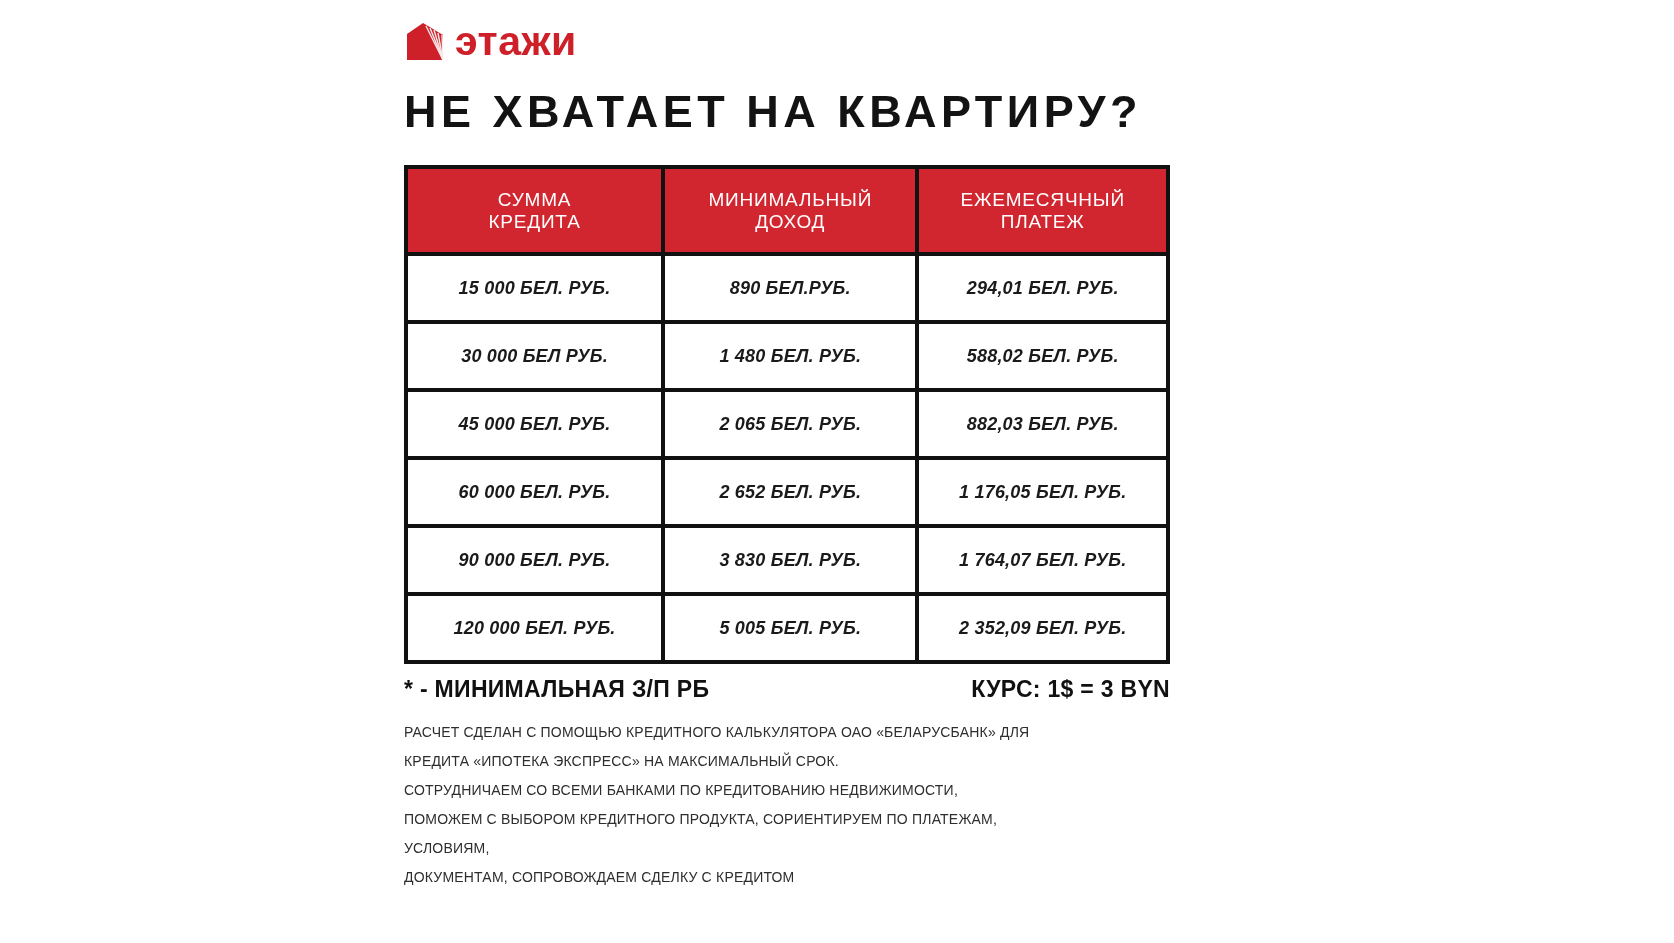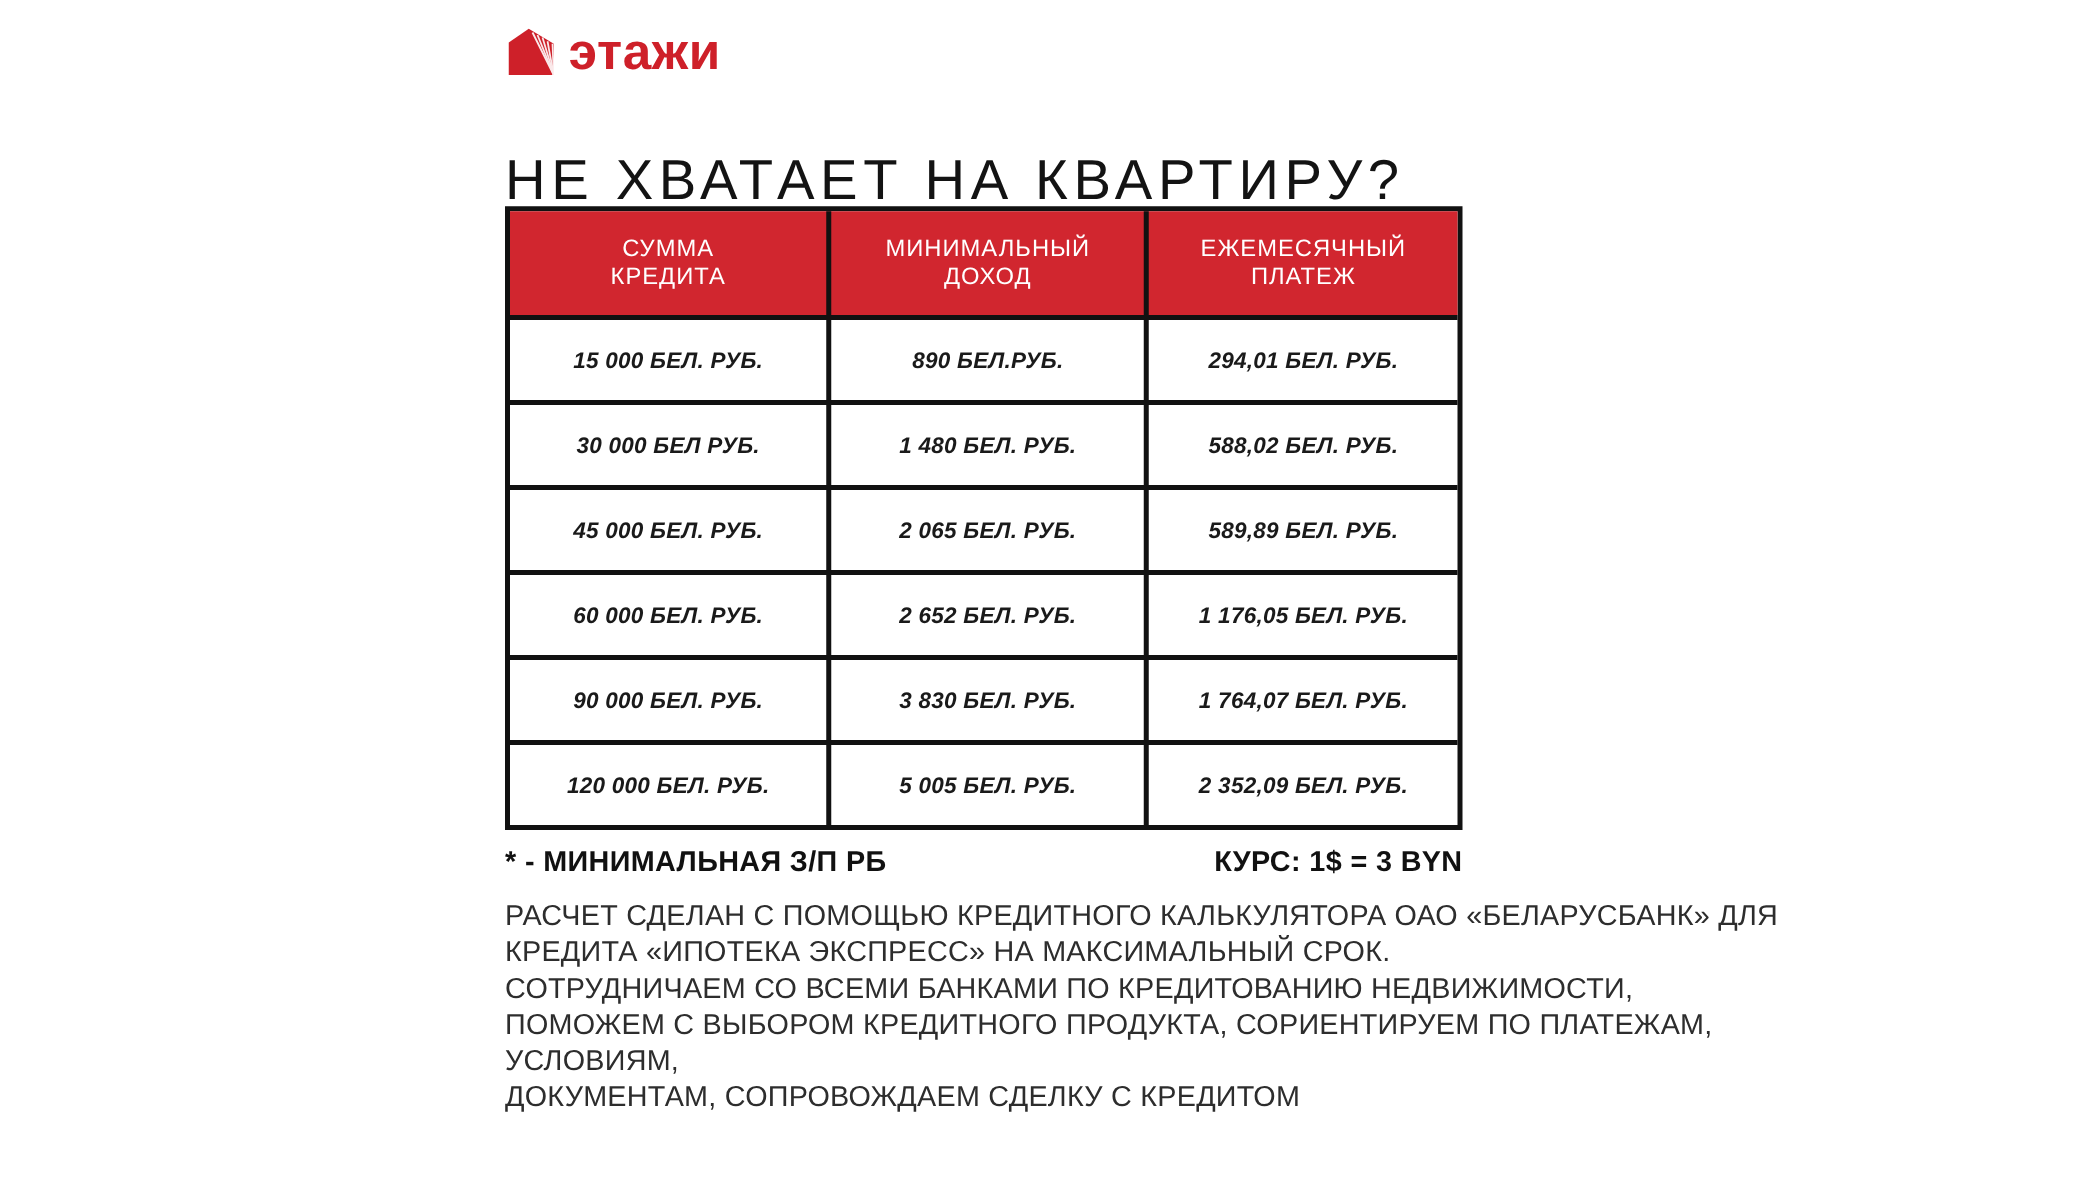--- a/index.html
+++ b/index.html
@@ -9,42 +9,42 @@
   .canvas { position: relative; width: 1674px; height: 934px; background: #ffffff; }
   .content { position: absolute; left: 404px; top: 0; width: 766px; }
 
   
   .logo { position: absolute; top: 20px; left: 0; display: flex; align-items: center; gap: 9px; }
   .logo-icon { width: 42px; height: 42px; display: block; }
   .logo-text { font-size: 41px; font-weight: 700; letter-spacing: 0.5px; line-height: 42px; }
 
   
   .title { position: absolute; top: 86px; left: 0; width: 766px; font-size: 45px;
-           font-weight: 400; letter-spacing: 4.5px; color: #131313; white-space: nowrap; margin-top: 32px; }
+           font-weight: 700; letter-spacing: 4.5px; color: #131313; white-space: nowrap; }
 
   
   .credit-table { position: absolute; top: 165px; left: 0; width: 766px;
                   border: 4px solid #111111; background: #ffffff; }
   .t-row { display: grid; grid-template-columns: 1fr 1.005fr 0.99fr; }
   .t-row + .t-row { border-top: 4px solid #111111; }
   .t-head .t-cell { height: 83px; color: #ffffff; font-size: 19px; font-weight: 400;
                     letter-spacing: 0.8px; white-space: pre-line; text-align: center; }
   .t-body-row .t-cell { height: 64px; font-size: 18px; font-weight: 700; color: #1a1a1a;
                         letter-spacing: 0.2px; font-style: italic; }
   .t-cell { display: flex; align-items: center; justify-content: center; }
   .t-cell + .t-cell { border-left: 4px solid #111111; }
 
   
   .footnote-row { position: absolute; top: 676px; left: 0; width: 766px;
                   display: flex; justify-content: space-between; align-items: baseline;
                   font-size: 23px; font-weight: 700; color: #111111; letter-spacing: 0.3px; gap: 12px; }
 
   
   .disclaimer { position: absolute; top: 718px; left: 0; width: 790px;
-                font-size: 23px; line-height: 29px; color: #2d2d2d; letter-spacing: 0.2px; }
+                font-size: 14px; line-height: 29px; color: #2d2d2d; letter-spacing: 0.2px; }
   .disclaimer .line { white-space: nowrap; }
 </style>
 </head>
 <body>
 
 <div class="canvas">
   <div class="content">
 
     <div class="logo">
       <svg class="logo-icon" viewBox="0 0 42 42">
@@ -78,21 +78,21 @@
         <div class="t-cell">294,01 БЕЛ. РУБ.</div>
       </div>
       <div class="t-row t-body-row">
         <div class="t-cell">30 000 БЕЛ РУБ.</div>
         <div class="t-cell">1 480 БЕЛ. РУБ.</div>
         <div class="t-cell">588,02 БЕЛ. РУБ.</div>
       </div>
       <div class="t-row t-body-row">
         <div class="t-cell">45 000 БЕЛ. РУБ.</div>
         <div class="t-cell">2 065 БЕЛ. РУБ.</div>
-        <div class="t-cell">589,89 БЕЛ. РУБ.</div>
+        <div class="t-cell">882,03 БЕЛ. РУБ.</div>
       </div>
       <div class="t-row t-body-row">
         <div class="t-cell">60 000 БЕЛ. РУБ.</div>
         <div class="t-cell">2 652 БЕЛ. РУБ.</div>
         <div class="t-cell">1 176,05 БЕЛ. РУБ.</div>
       </div>
       <div class="t-row t-body-row">
         <div class="t-cell">90 000 БЕЛ. РУБ.</div>
         <div class="t-cell">3 830 БЕЛ. РУБ.</div>
         <div class="t-cell">1 764,07 БЕЛ. РУБ.</div>

